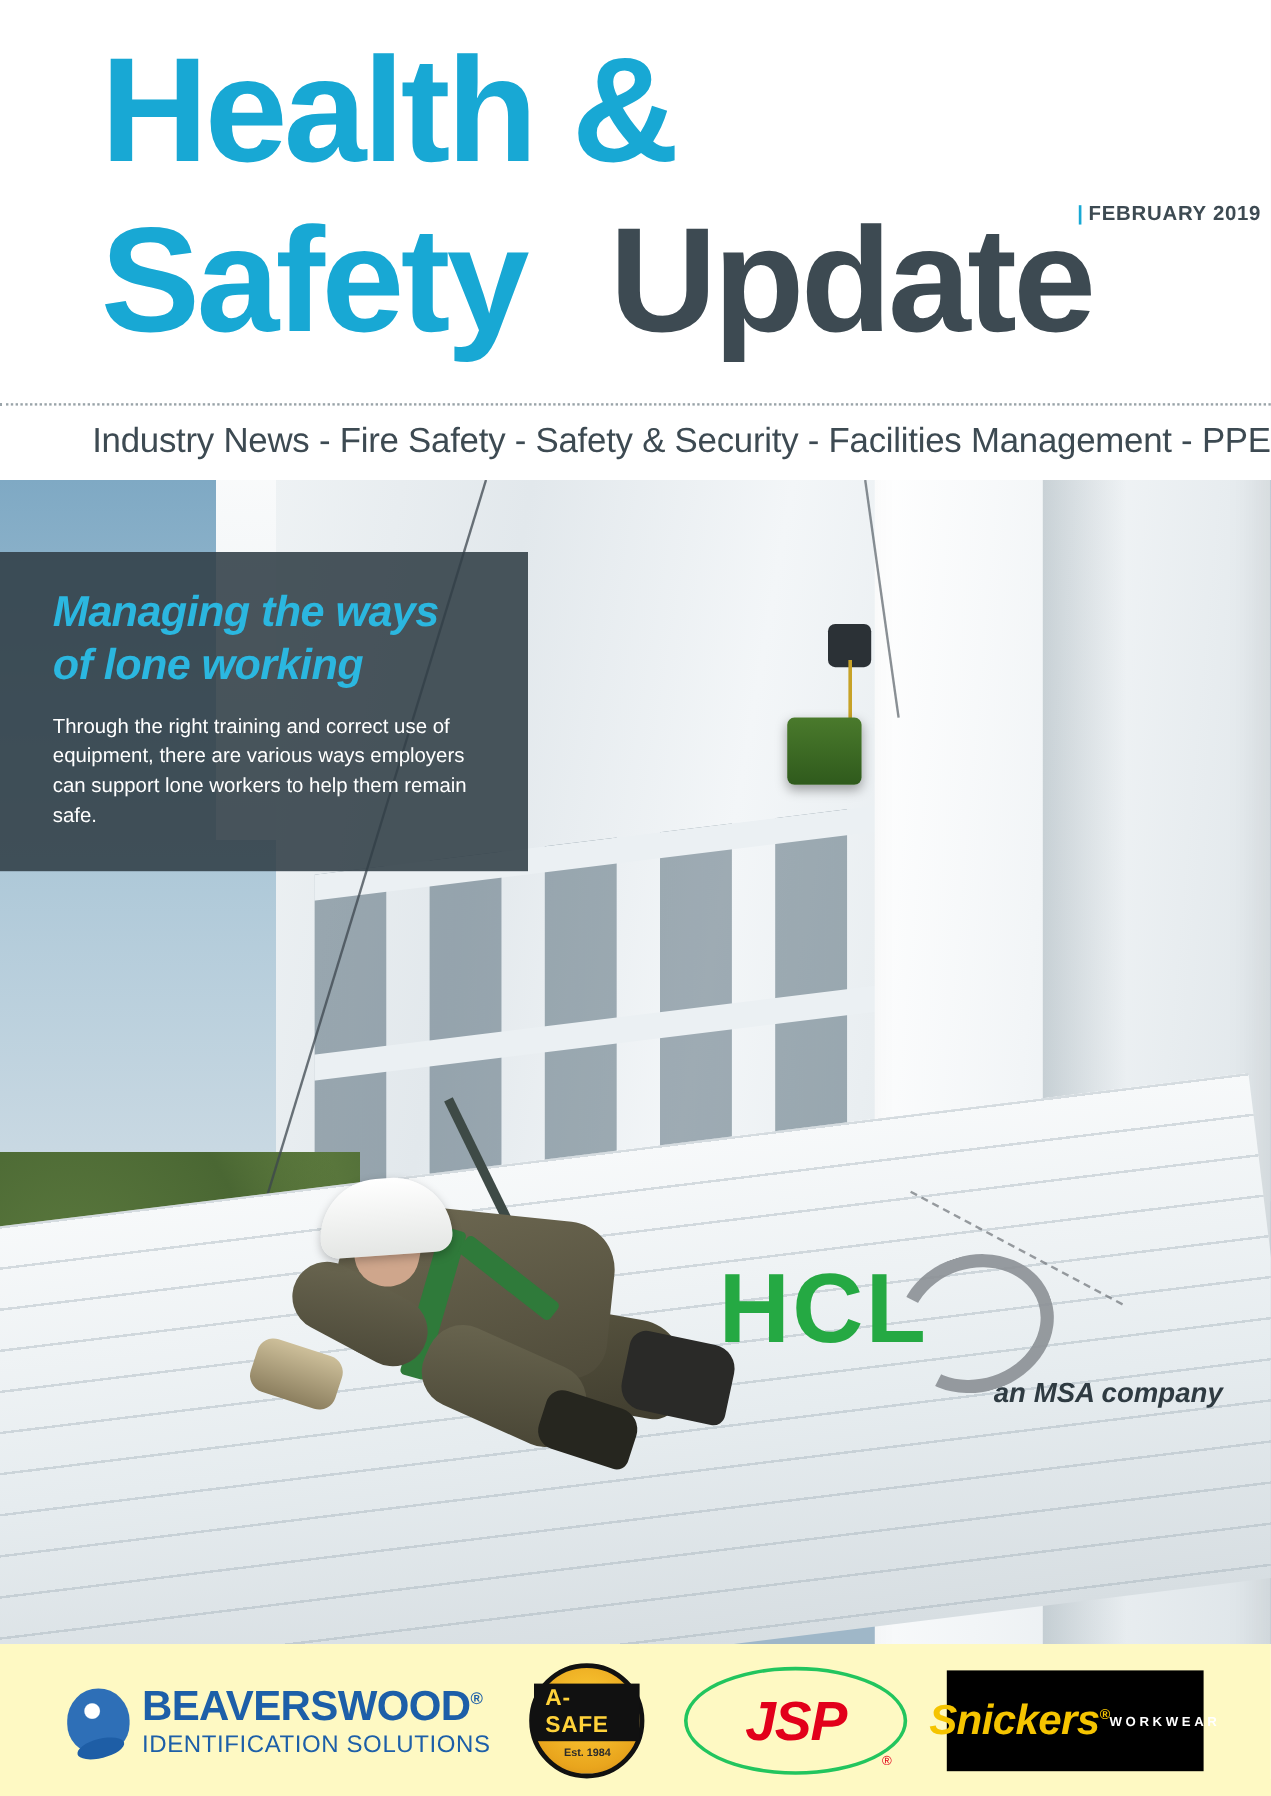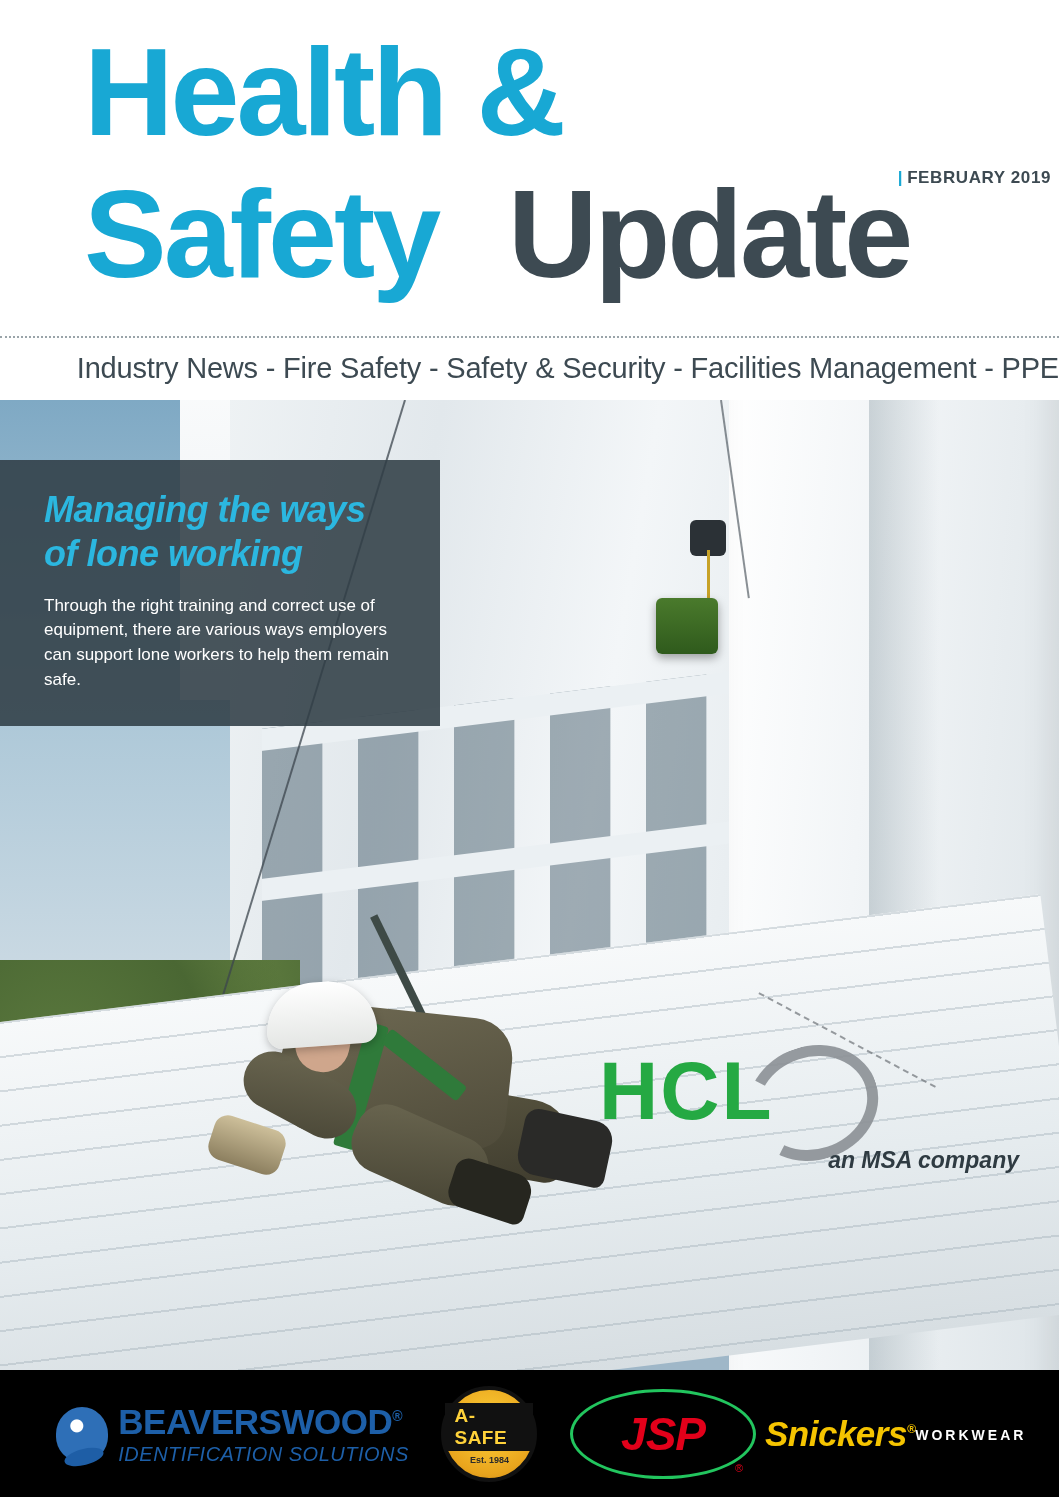--- a/index.html
+++ b/index.html
@@ -463,21 +463,21 @@
     color: #2f3b42;
   }
 
   
   .sponsors {
     position: absolute;
     left: 0;
     top: 1370px;
     width: 1059px;
     height: 127px;
-    background: #000000;
+    background: #fef9c3;
     display: flex;
     align-items: center;
     justify-content: space-around;
     padding: 0 40px;
     box-sizing: border-box;
   }
   .logo { display: flex; align-items: center; }
 
   
   .beaverswood { gap: 10px; }
@@ -502,21 +502,20 @@
     font-weight: bold;
     color: #1d5fa8;
     letter-spacing: -0.5px;
   }
   .bw-reg { font-size: 14px; vertical-align: super; }
   .bw-sub {
     font-size: 20px;
     color: #1d5fa8;
     letter-spacing: 0.5px;
     margin-top: 5px;
-    font-style: italic;
   }
 
   
   .asafe {
     width: 96px; height: 96px;
     border-radius: 50%;
     background: radial-gradient(circle at 50% 40%, #ffd23a 0%, #e9a51d 70%, #c9851a 100%);
     border: 4px solid #111;
     display: flex; flex-direction: column;
     align-items: center; justify-content: center;
@@ -558,21 +557,21 @@
   }
   .sn-name {
     font-size: 35px;
     font-weight: bold;
     font-style: italic;
     color: #f5c400;
     letter-spacing: -0.5px;
   }
   .sn-reg { font-size: 12px; vertical-align: super; }
   .sn-sub {
-    font-size: 14px;
+    font-size: 11px;
     font-weight: bold;
     color: #ffffff;
     letter-spacing: 3px;
     margin-top: 2px;
   }
 </style>
 </head>
 <body>
 
 <div class="masthead">

